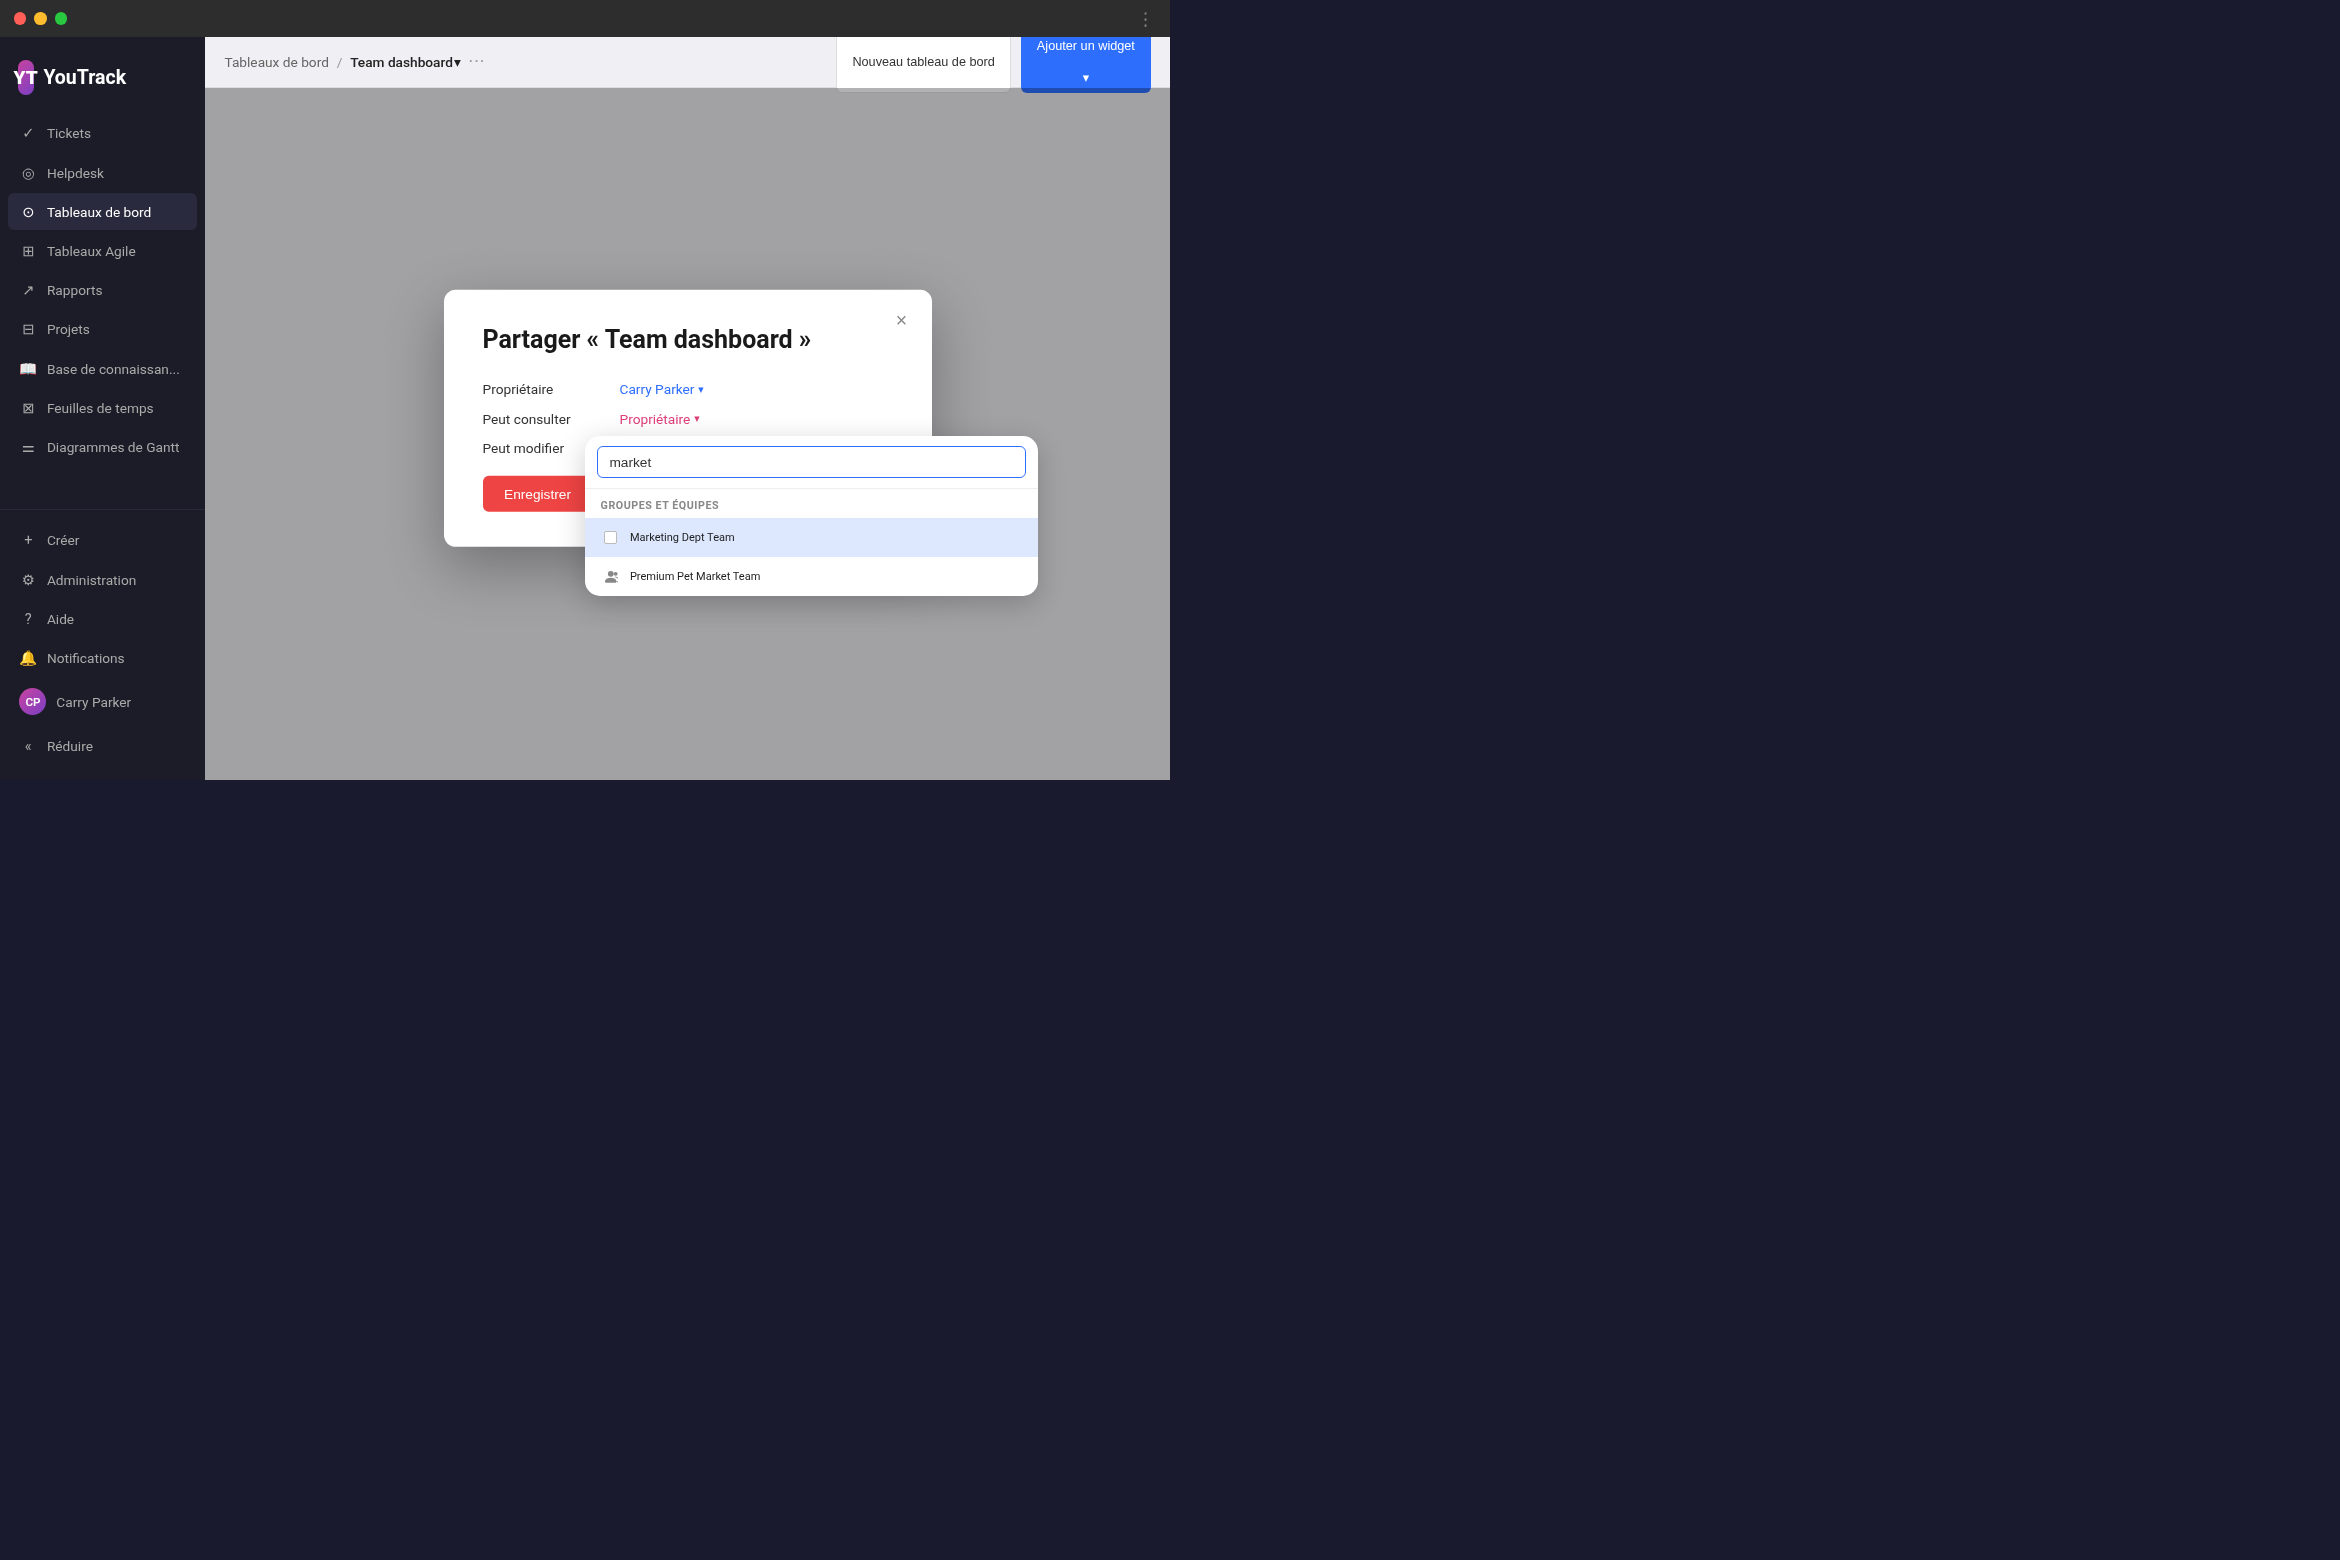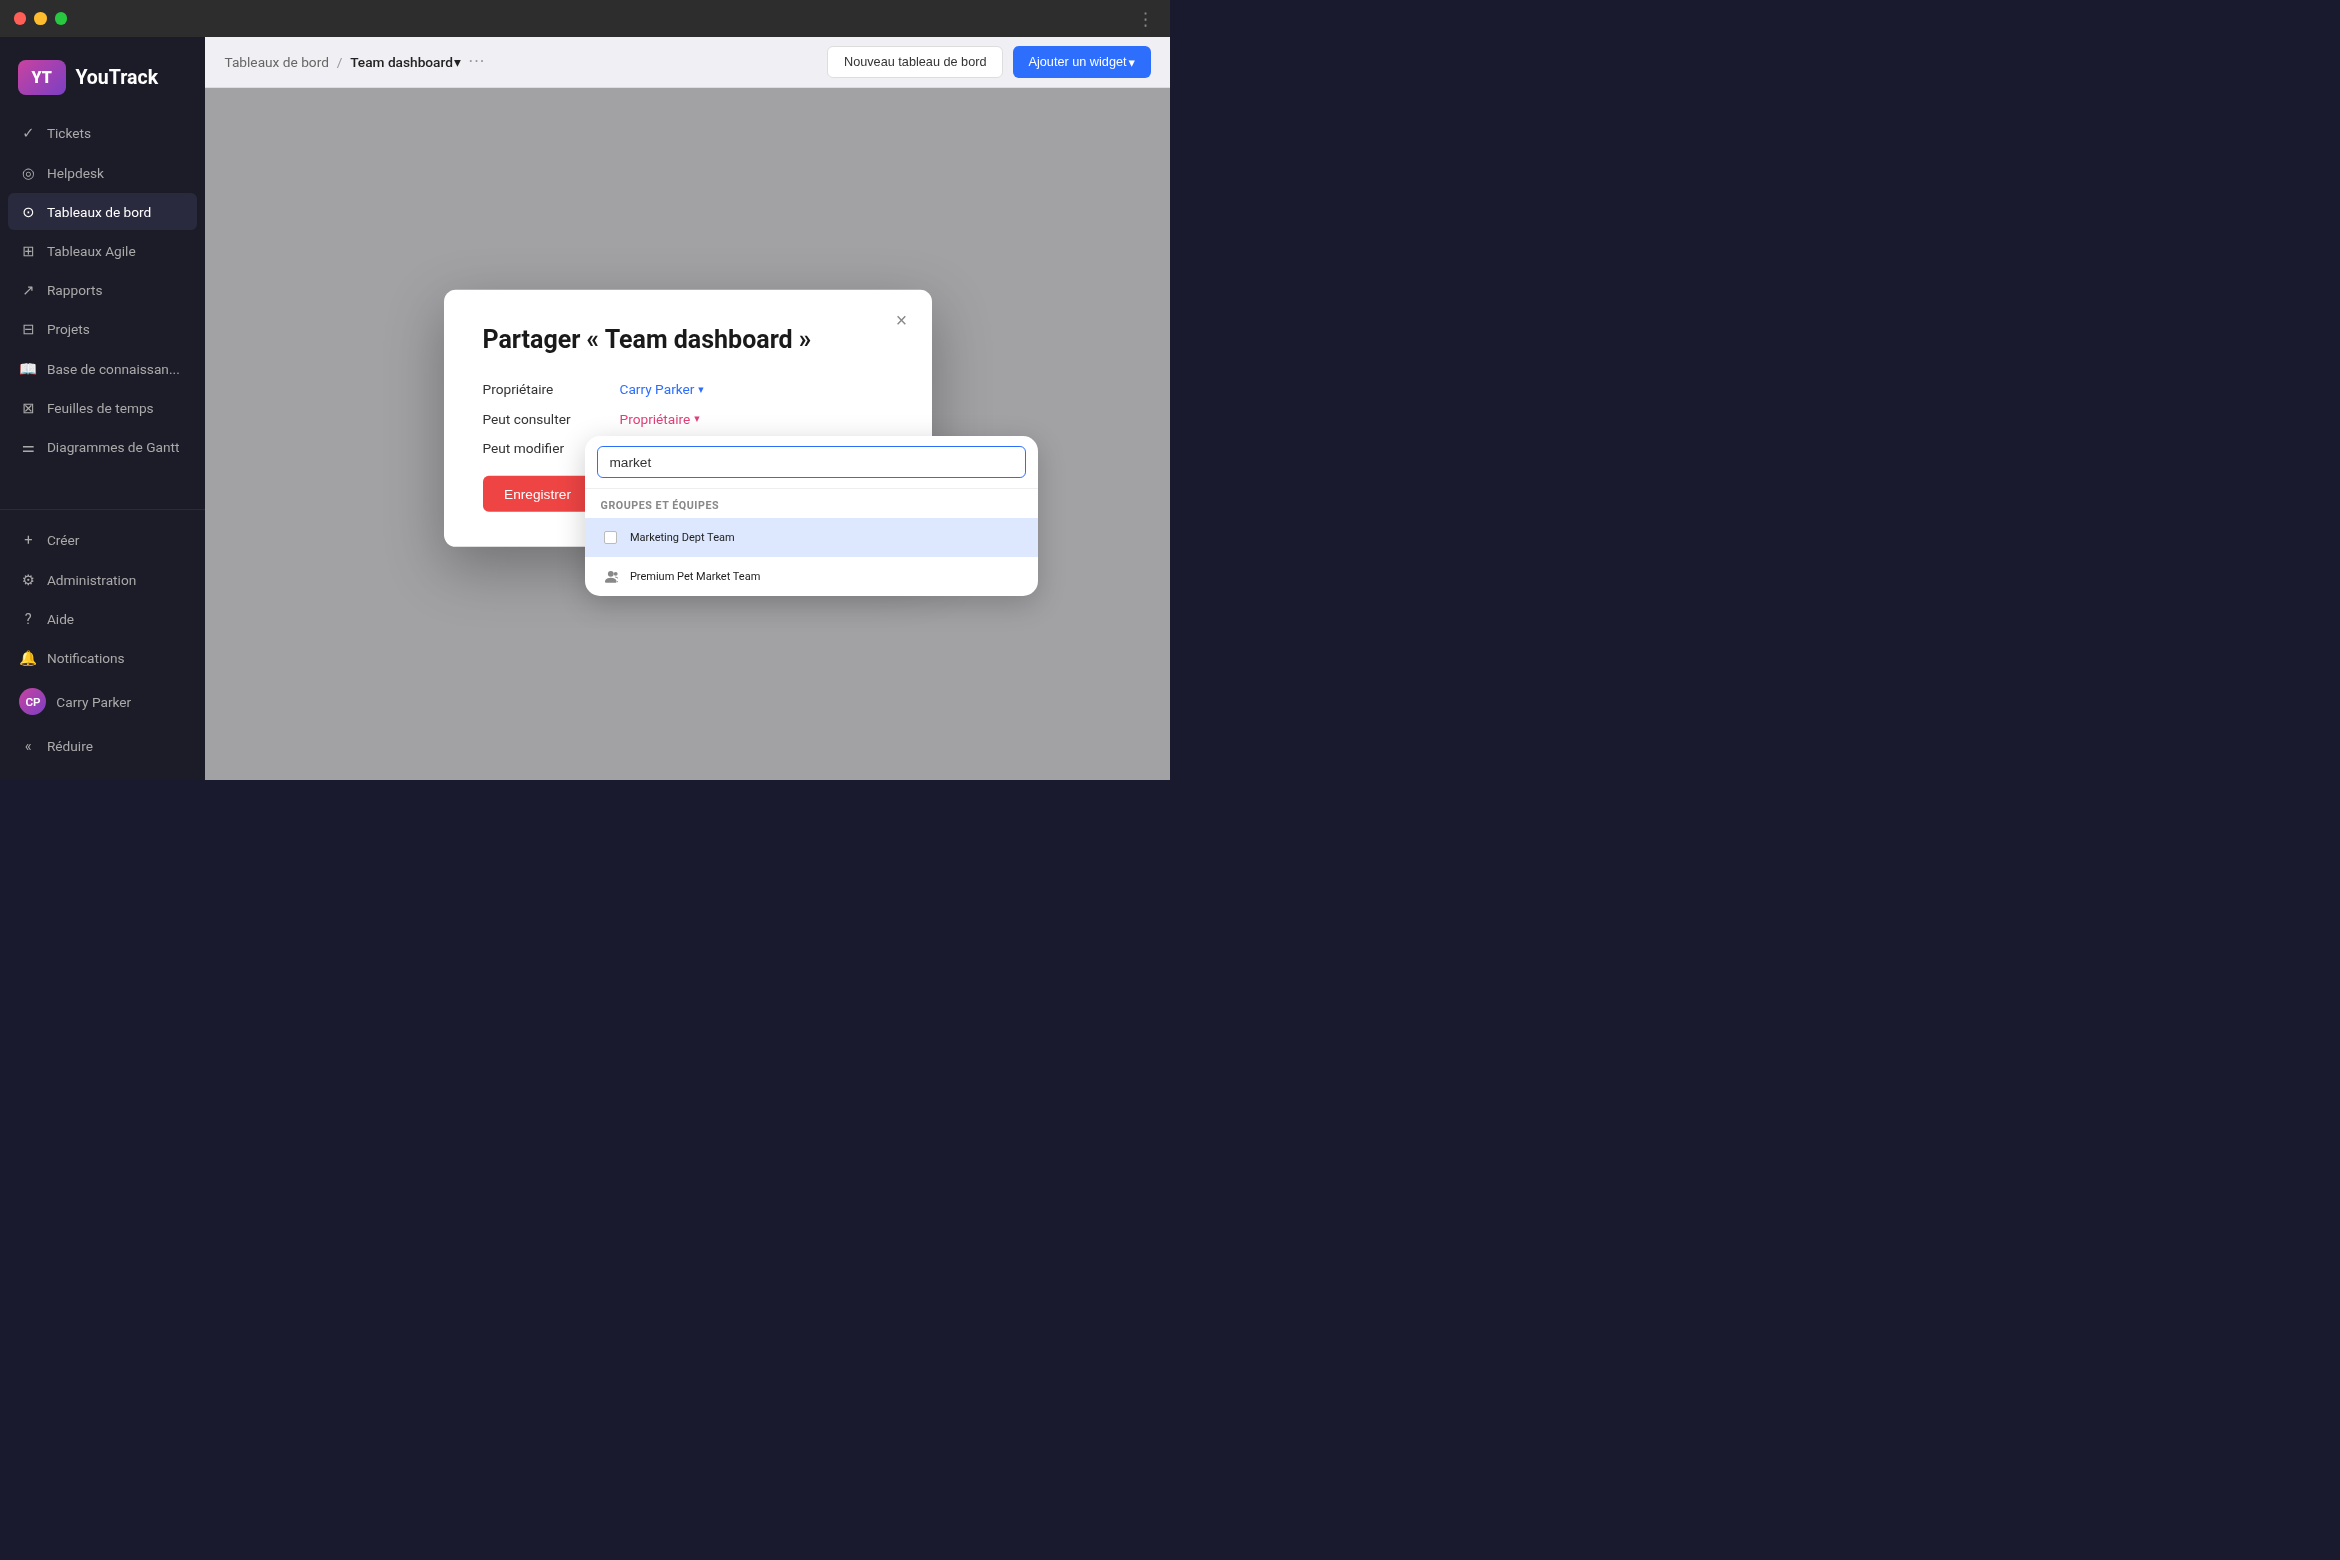--- a/index.html
+++ b/index.html
@@ -57,28 +57,28 @@
     .sidebar-logo {
       display: flex;
       align-items: center;
       gap: 9.8px;
       padding: 7.8px 17.6px 19.5px;
       color: white;
       font-size: 19.5px;
       font-weight: 700;
     }
     .logo-icon {
-      width: 48px; height: 35px;
+      width: 16px; height: 35px;
       background: linear-gradient(135deg, #c843a0, #7b3fc4);
       border-radius: 7.8px;
       display: flex;
       align-items: center;
       justify-content: center;
       color: white;
-      font-size: 16px;
+      font-size: 19px;
       font-weight: 900;
     }
     .sidebar-nav {
       flex: 1;
       display: flex;
       flex-direction: column;
       gap: 2px;
       padding: 0 7.8px;
     }
     .nav-item {
@@ -197,21 +197,22 @@
     .btn-primary {
       background: #2d6efd;
       border: none;
       color: white;
       padding: 7.8px 15.6px;
       border-radius: 5.9px;
       font-size: 12.7px;
       cursor: pointer;
       display: flex;
       align-items: center;
-      gap: 2px;
+      gap: 17px;
+      flex-direction: column;
     }
 
     
     .content {
       flex: 1;
       position: relative;
       display: flex;
       align-items: center;
       justify-content: center;
     }

